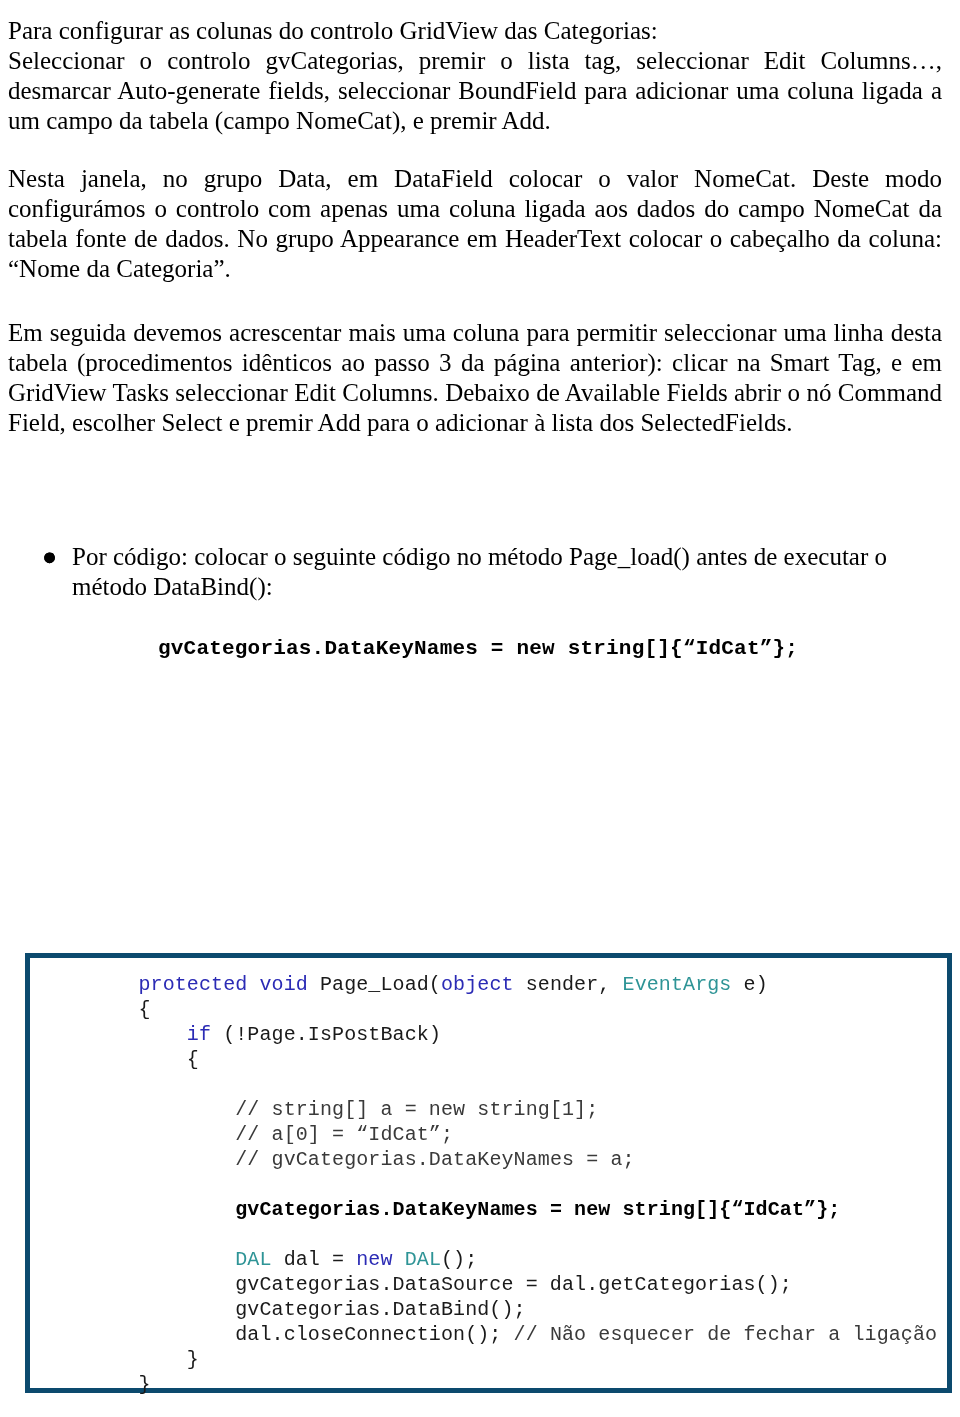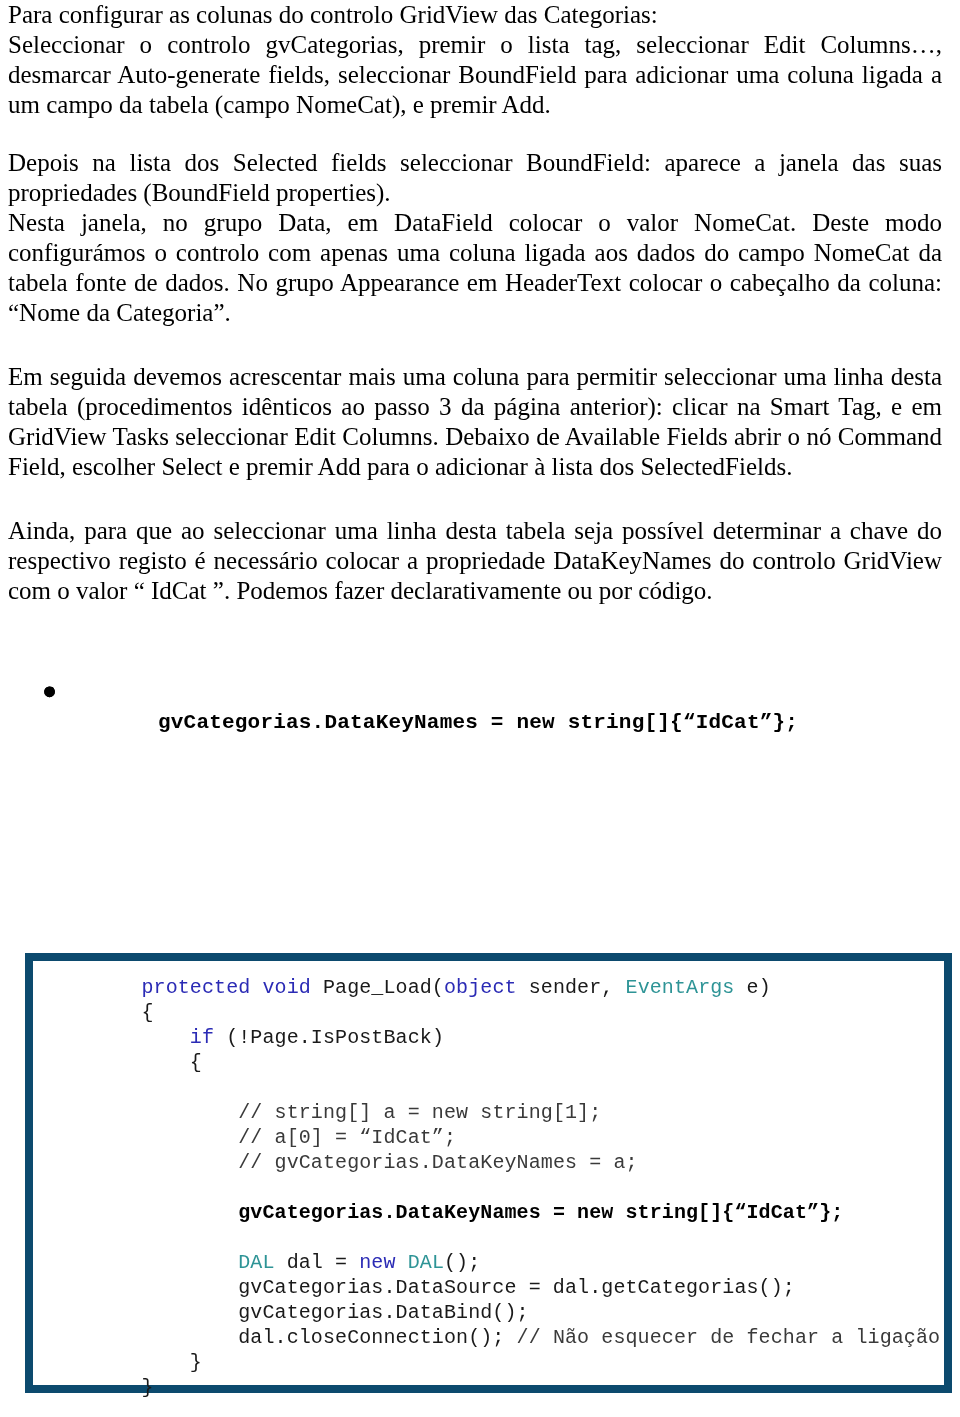--- a/index.html
+++ b/index.html
@@ -21,21 +21,21 @@
     height: 1417px;
     padding: 0;
     box-sizing: border-box;
   }
   .body-text {
     font-size: 25px;
     line-height: 30px;
     text-align: justify;
     text-justify: inter-word;
     margin: 0;
-    padding: 0 18px 0 8px;
+    padding: 16px 18px 0 8px;
   }
   .para {
     margin: 0;
   }
   .gap-md { height: 28px; }
   .gap-lg { height: 34px; }
   .ital { }
 
   
   .bullets {
@@ -73,21 +73,21 @@
     padding-left: 158px;
   }
 
   
   .code-box {
     position: absolute;
     left: 25px;
     top: 953px;
     width: 927px;
     height: 440px;
-    border: 8px solid #0c4a6e;
+    border: 5px solid #0c4a6e;
     box-sizing: border-box;
     background: #ffffff;
   }
   pre.code {
     font-family: "Liberation Mono", "DejaVu Sans Mono", monospace;
     font-size: 20px;
     line-height: 25px;
     margin: 0;
     padding: 14px 0 0 60px;
     white-space: pre;
@@ -103,40 +103,39 @@
 <body>
 
 <div class="page">
 
   <div class="body-text">
     <div class="para">Para configurar as colunas do controlo GridView das Categorias:</div>
     <div class="para"><span>Seleccionar o controlo gvCategorias, premir o lista tag, seleccionar </span><span class="ital">Edit Columns…</span><span>, desmarcar Auto-generate fields, seleccionar BoundField para adicionar uma coluna ligada a um campo da tabela (campo NomeCat), e premir Add.</span></div>
 
     <div class="gap-md"></div>
 
-    <div class="para">Depois na lista dos Selected fields seleccionar BoundField: aparece a janela das suas propriedades (BoundField properties).</div>
     <div class="para">Nesta janela, no grupo Data, em DataField colocar o valor NomeCat. Deste modo configurámos o controlo com apenas uma coluna ligada aos dados do campo NomeCat da tabela fonte de dados. No grupo Appearance em HeaderText colocar o cabeçalho da coluna: “Nome da Categoria”.</div>
 
     <div class="gap-lg"></div>
 
     <div class="para">Em seguida devemos acrescentar mais uma coluna para permitir seleccionar uma linha desta tabela (procedimentos idênticos ao passo 3 da página anterior): clicar na Smart Tag, e em GridView Tasks seleccionar Edit Columns. Debaixo de Available Fields abrir o nó Command Field, escolher Select e premir Add para o adicionar à lista dos SelectedFields.</div>
 
     <div class="gap-lg"></div>
 
-    <div class="para">Ainda, para que ao seleccionar uma linha desta tabela seja possível determinar a chave do respectivo registo é necessário colocar a propriedade DataKeyNames do controlo GridView com o valor “ IdCat ”. Podemos fazer declarativamente ou por código.</div>
   </div>
 
   <div class="gap-lg"></div>
 
   <ul class="bullets">
     <li class="bullet-item">
       <span class="bullet-dot">●</span>
     </li>
     <li class="bullet-item">
       <span class="bullet-dot">●</span>
+      <span>Por código: colocar o seguinte código no método Page_load() antes de executar o método DataBind():</span>
     </li>
   </ul>
 
   <div class="gap-lg"></div>
 
   <div class="mono-line">gvCategorias.DataKeyNames = new string[]{“IdCat”};</div>
 
   <div class="code-box">
     <pre class="code"><span>    </span><span class="kw">protected void </span><span>Page_Load(</span><span class="kw">object</span><span> sender, </span><span class="typ">EventArgs</span><span> e)</span>
 <span>    {</span>

